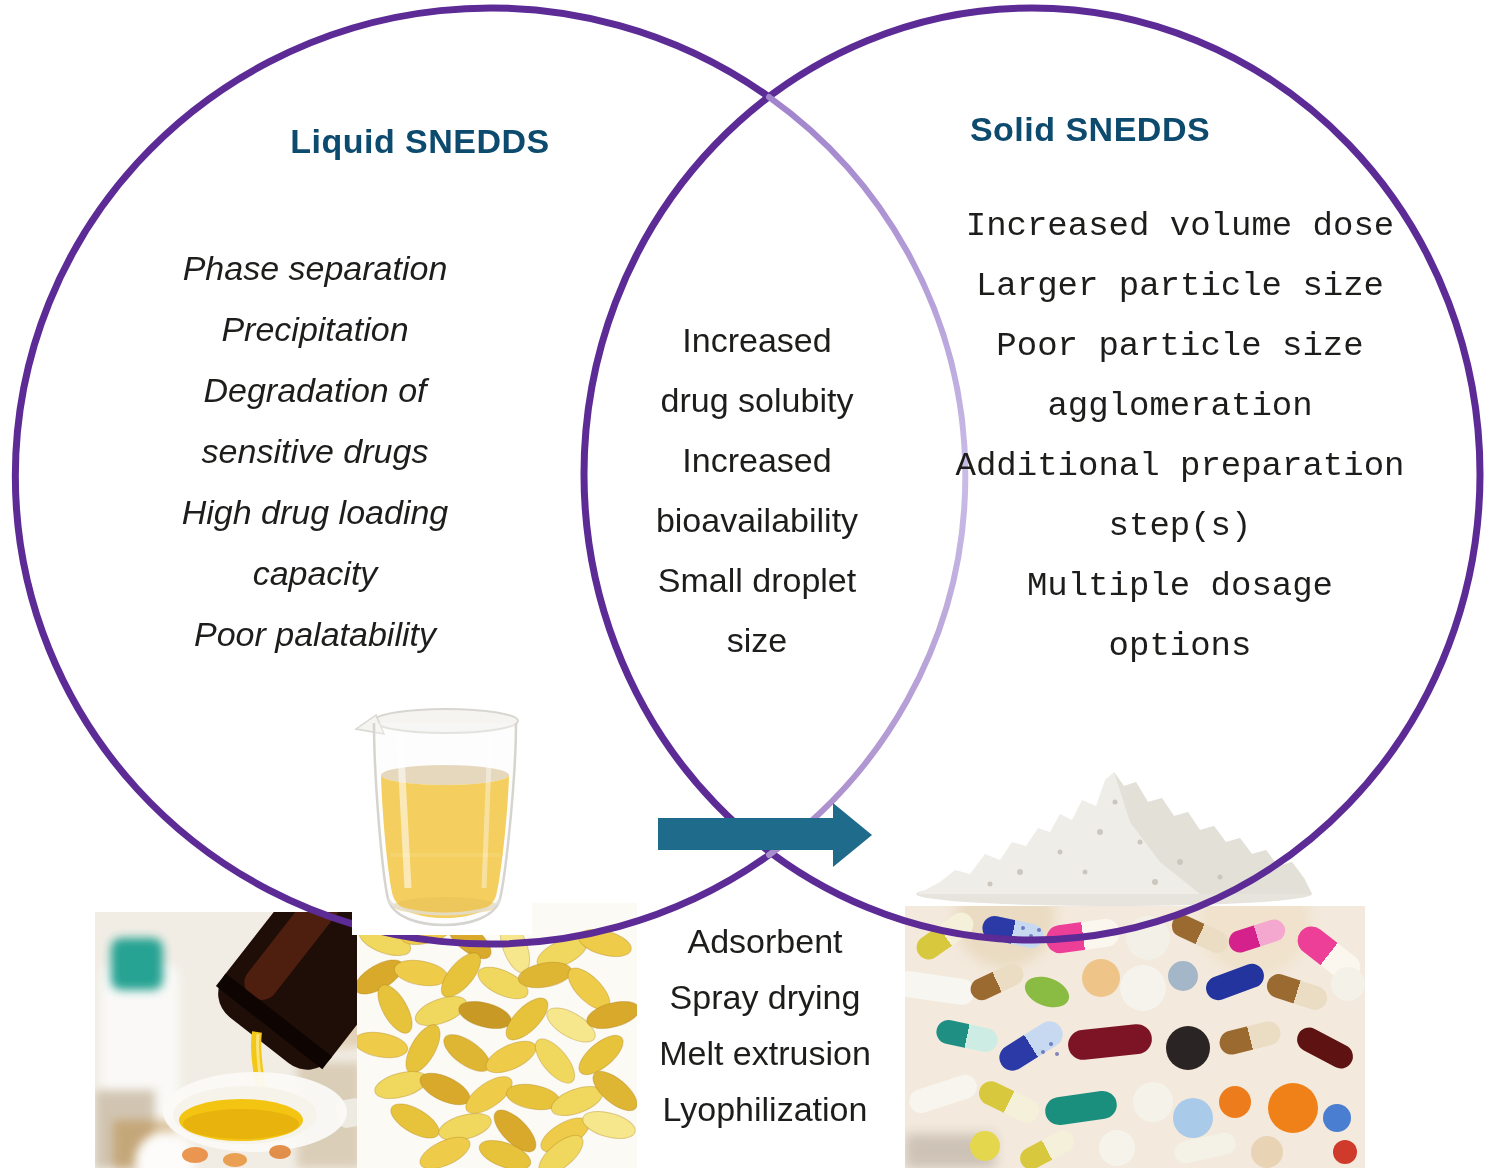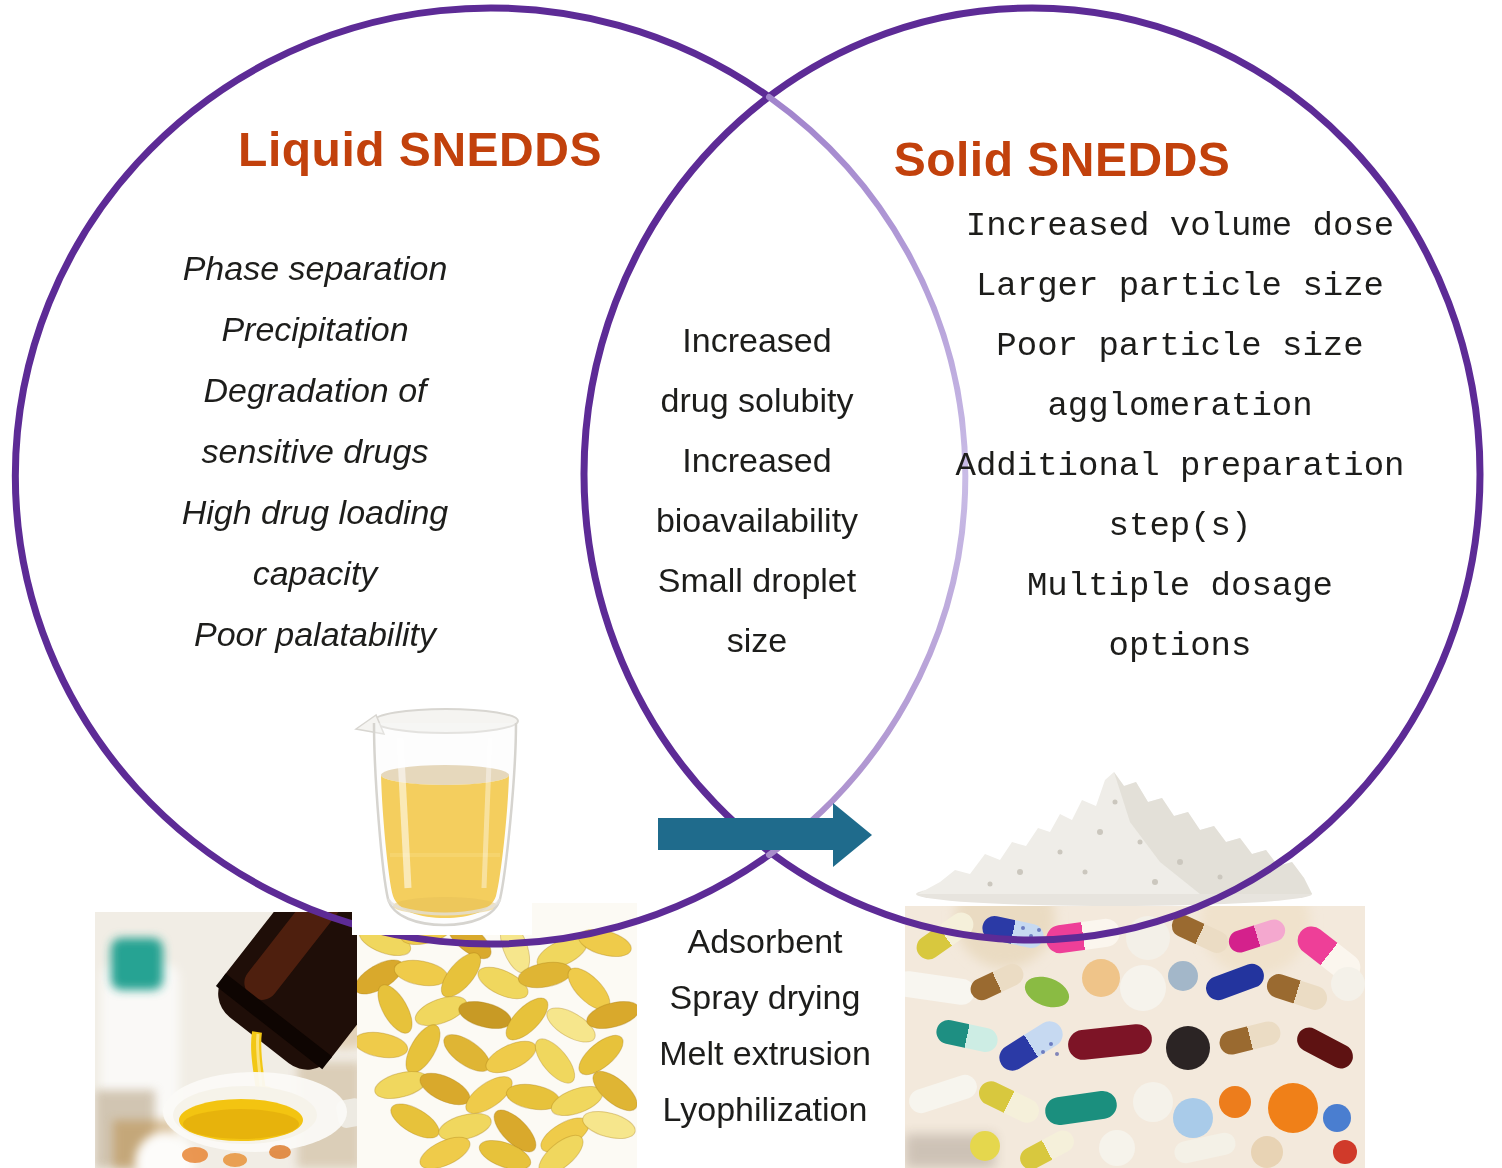--- a/index.html
+++ b/index.html
@@ -1,21 +1,21 @@
 <!DOCTYPE html>
 <html><head>
 <meta charset="utf-8">
 <style>
   html,body{margin:0;padding:0;background:#ffffff;}
   .fig{position:relative;width:1502px;height:1168px;background:#fff;overflow:hidden;
        font-family:"Liberation Sans","DejaVu Sans",sans-serif;color:#1d1d1b;}
   .abs{position:absolute;}
-  .title{position:absolute;font-weight:bold;font-size:48px;text-align:center;letter-spacing:0.5px;color:#c2410c;}
+  .title{position:absolute;font-weight:bold;font-size:34px;text-align:center;letter-spacing:0.5px;color:#0c4a6e;}
   #title-left{left:170px;top:122px;width:500px;}
-  #title-right{left:812px;top:110px;width:500px;margin-top:22px;}
+  #title-right{left:840px;top:110px;width:500px;}
   .vlist{position:absolute;text-align:center;font-size:34px;color:#1d1d1b;}
   .vlist .ln{display:block;}
   #block-left{left:90px;top:238px;width:450px;font-style:italic;}
   #block-left .ln{height:61px;line-height:61px;}
   #block-mid{left:607px;top:310px;width:300px;}
   #block-mid .ln{height:60px;line-height:60px;}
   #block-right{left:955px;top:196px;width:450px;}
   #block-right .ln{height:60px;line-height:60px;font-family:Liberation Mono, monospace;}
   #block-bottom{left:615px;top:913px;width:300px;}
   #block-bottom .ln{height:56px;line-height:56px;}

